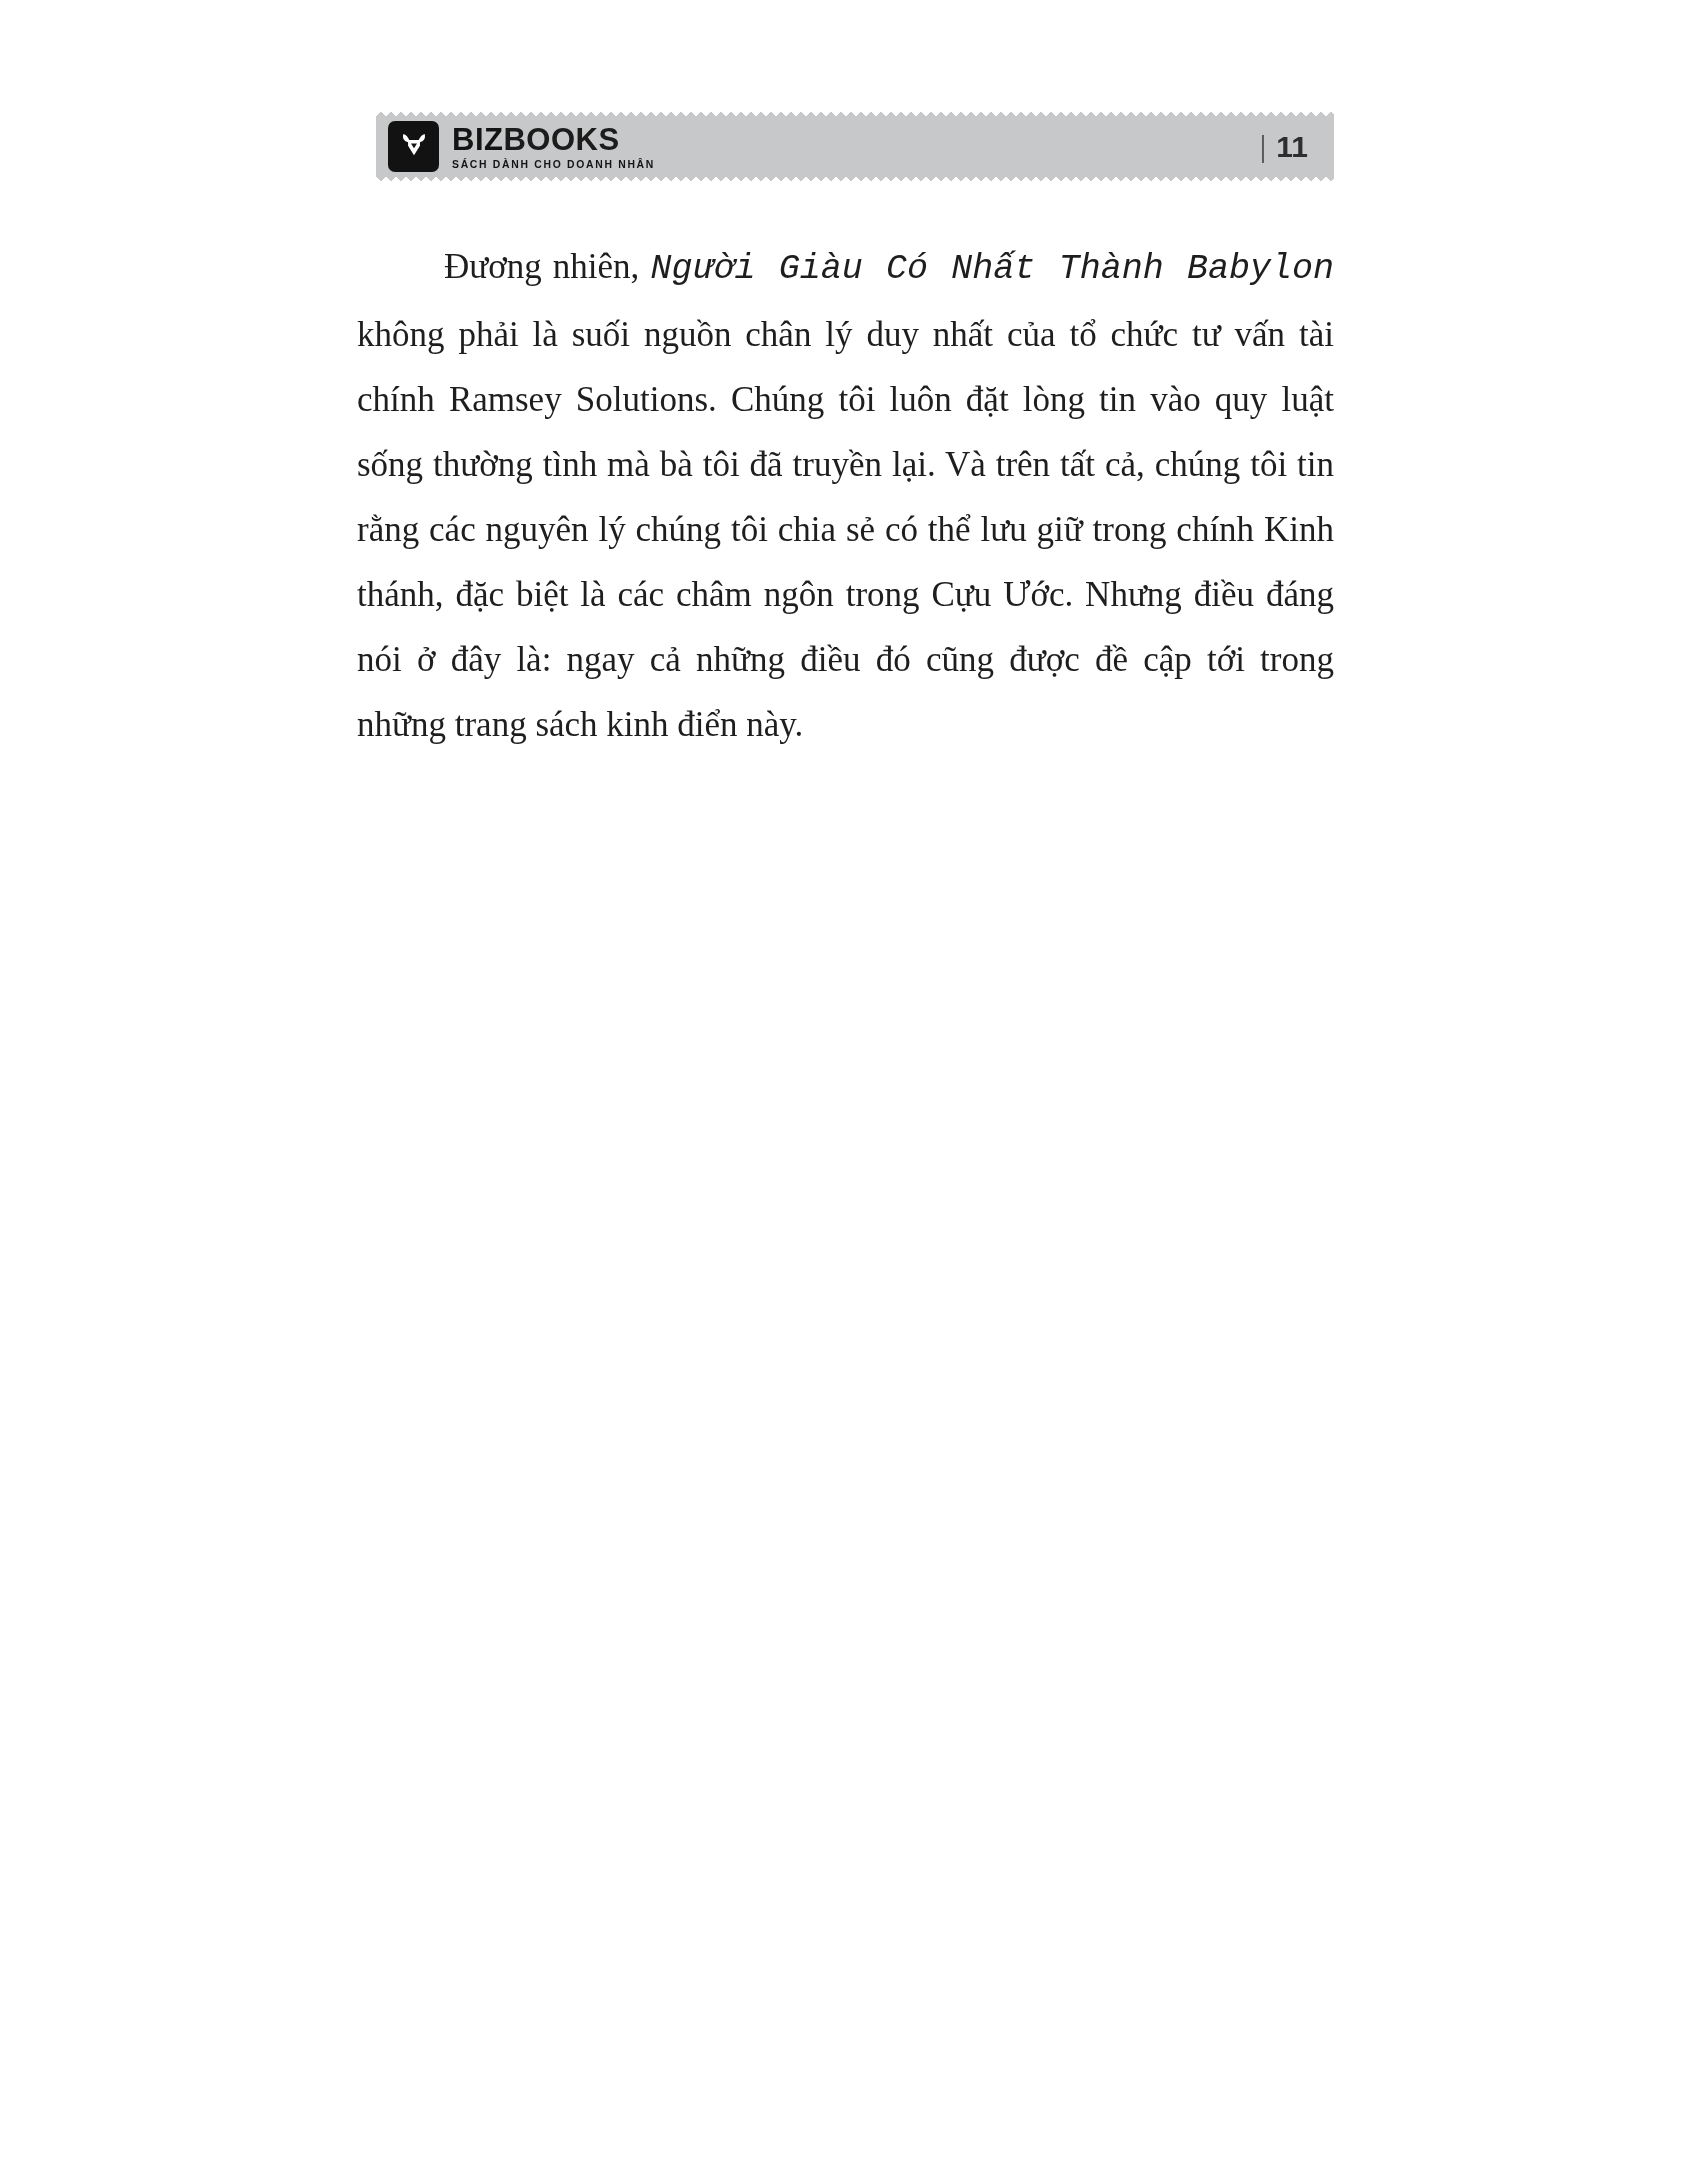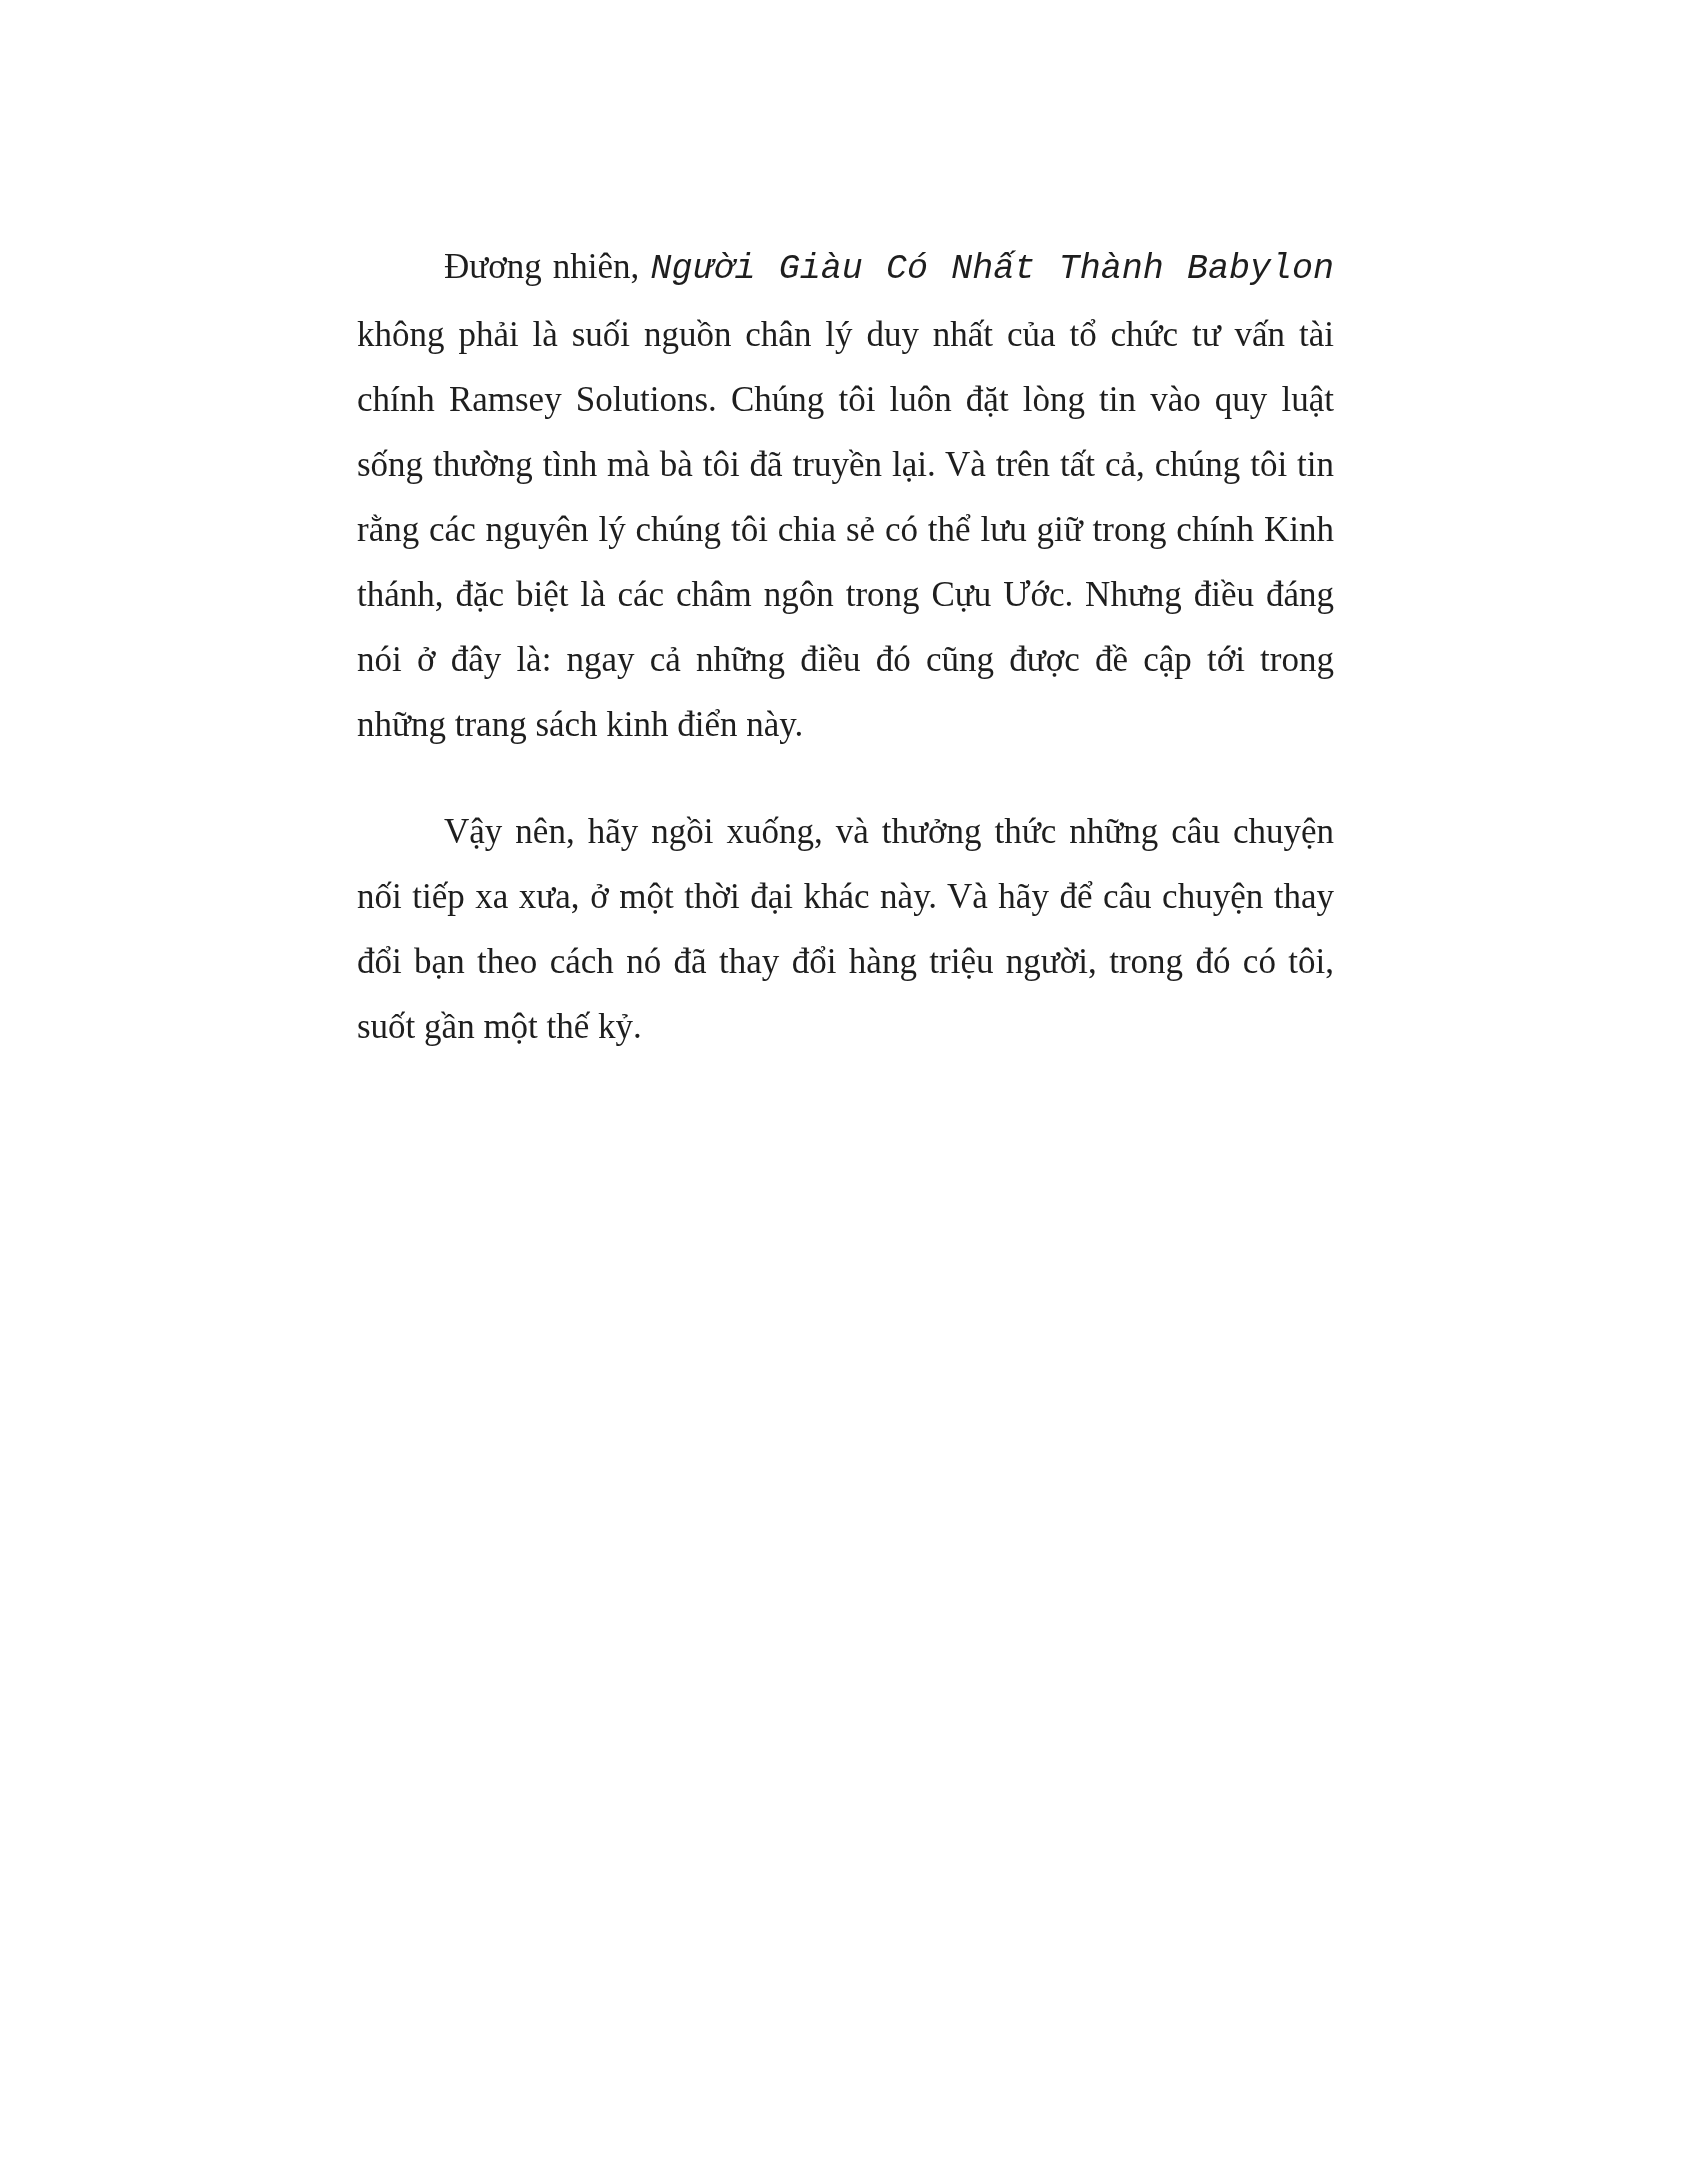--- a/index.html
+++ b/index.html
@@ -130,20 +130,39 @@
   .content em {
     font-style: italic;
     font-family: Liberation Mono, monospace;
   }
 </style>
 </head>
 <body>
 
 <div class="page">
 
+  <header class="banner">
+    <div class="brand">
+      <div class="logo">
+        <svg viewBox="0 0 32 32" aria-hidden="true">
+          <path fill="#ffffff" d="M7 5 C6 9 8 11 11 12 L11 15 L16 23 L21 15 L21 12 C24 11 26 9 25 5 C22 6 21 8 20 10 L12 10 C11 8 10 6 7 5 Z"></path>
+          <path fill="#121212" d="M13.5 13 L16 17 L18.5 13 Z"></path>
+        </svg>
+      </div>
+      <div class="brand-text">
+        <div class="brand-name">
+          <span class="primary">BIZ</span><span class="secondary">BOOKS</span>
+        </div>
+        <div class="brand-tagline">SÁCH DÀNH CHO DOANH NHÂN</div>
+      </div>
+    </div>
+    <div class="page-indicator">
+      <span class="sep">|</span>
+      <span class="num">11</span>
+    </div>
+  </header>
 
   <main class="content">
     <p><span>Đương nhiên, </span><em>Người Giàu Có Nhất Thành Babylon</em><span> không phải là suối nguồn chân lý duy nhất của tổ chức tư vấn tài chính Ramsey Solutions. Chúng tôi luôn đặt lòng tin vào quy luật sống thường tình mà bà tôi đã truyền lại. Và trên tất cả, chúng tôi tin rằng các nguyên lý chúng tôi chia sẻ có thể lưu giữ trong chính Kinh thánh, đặc biệt là các châm ngôn trong Cựu Ước. Nhưng điều đáng nói ở đây là: ngay cả những điều đó cũng được đề cập tới trong những trang sách kinh điển này.</span></p>
-    <p>Vậy nên, hãy ngồi xuống, và thưởng thức những câu chuyện nối tiếp xa xưa, ở một thời đại khác này. Và hãy để câu chuyện thay đổi bạn theo cách nó đã thay đổi hàng triệu người, trong đó có tôi, suốt gần một thế kỷ.</p>
   </main>
 
 </div>
 
 
 </body></html>

